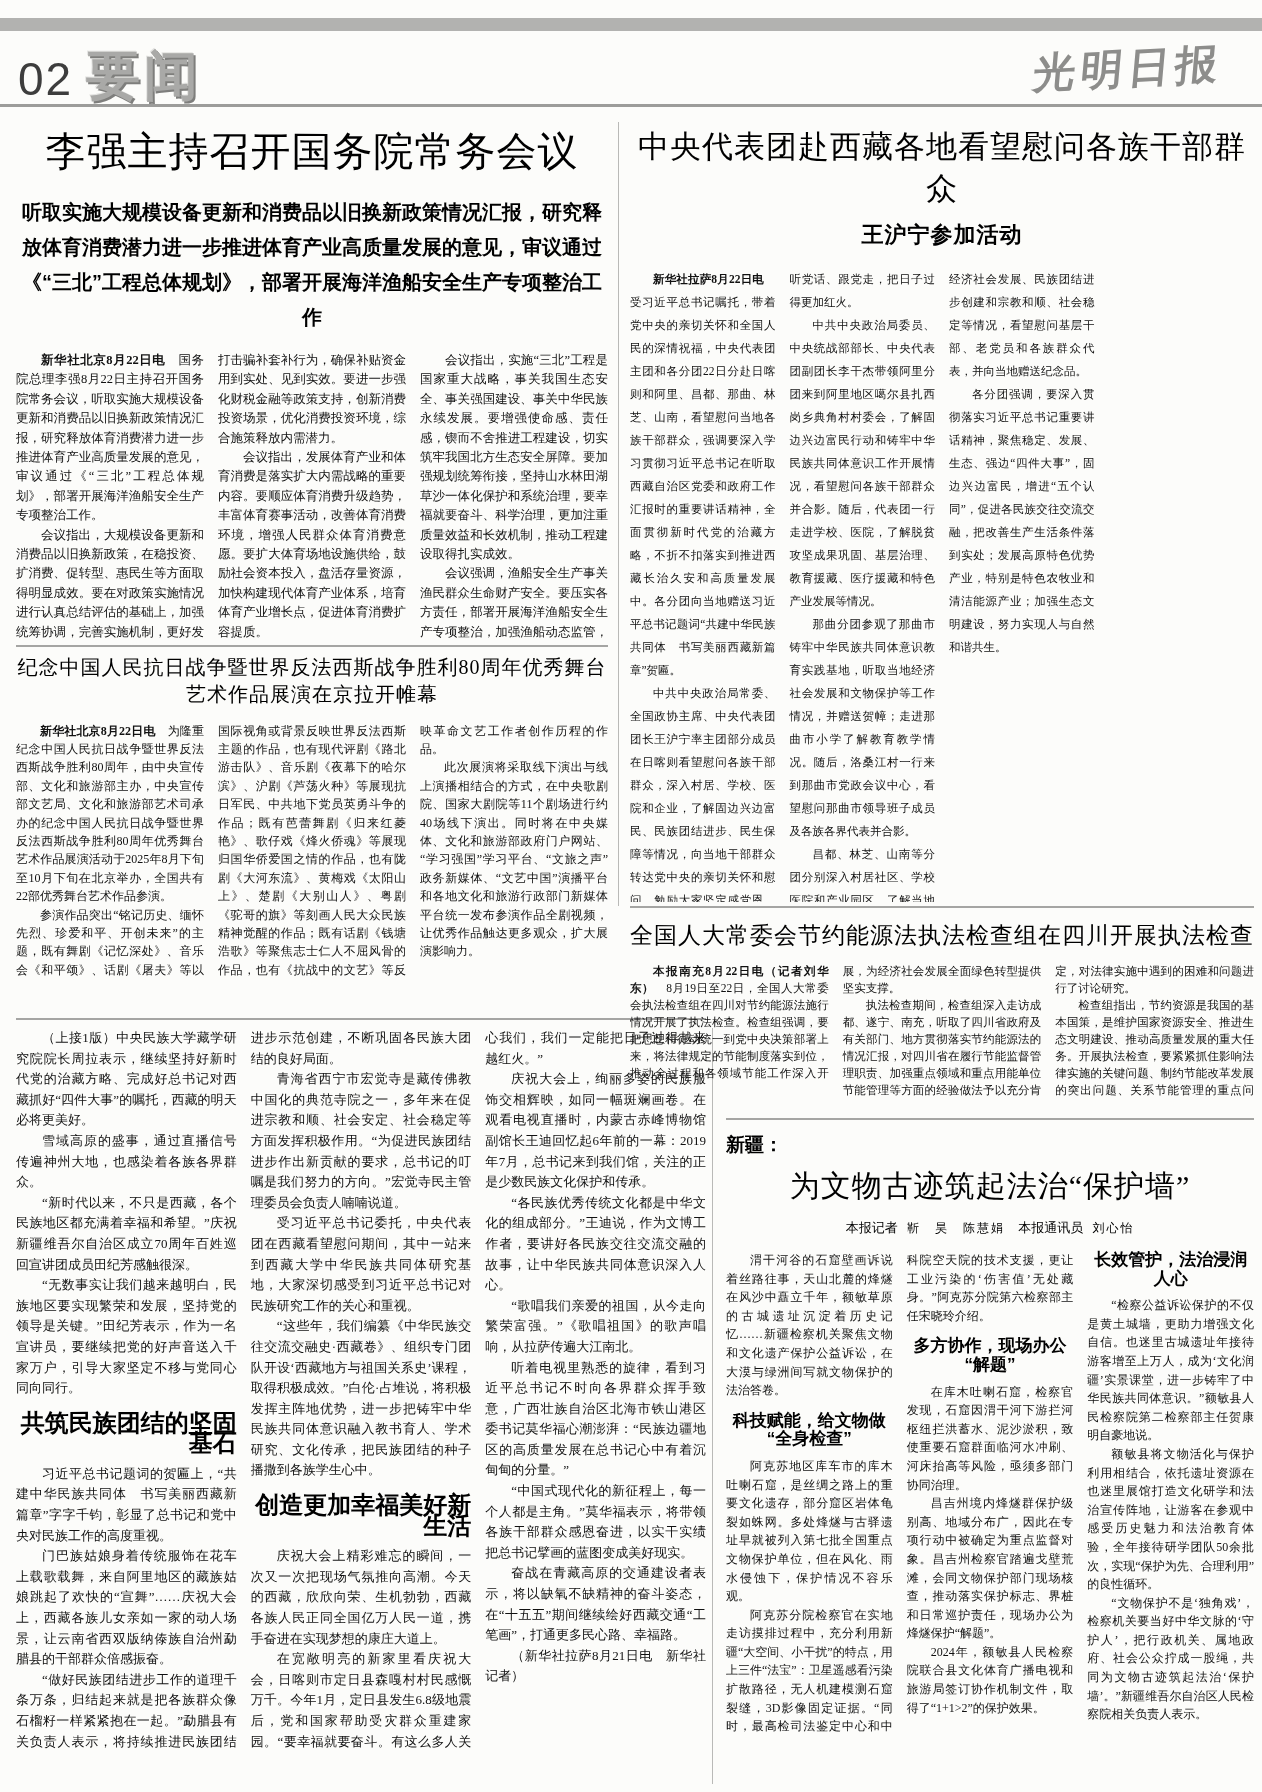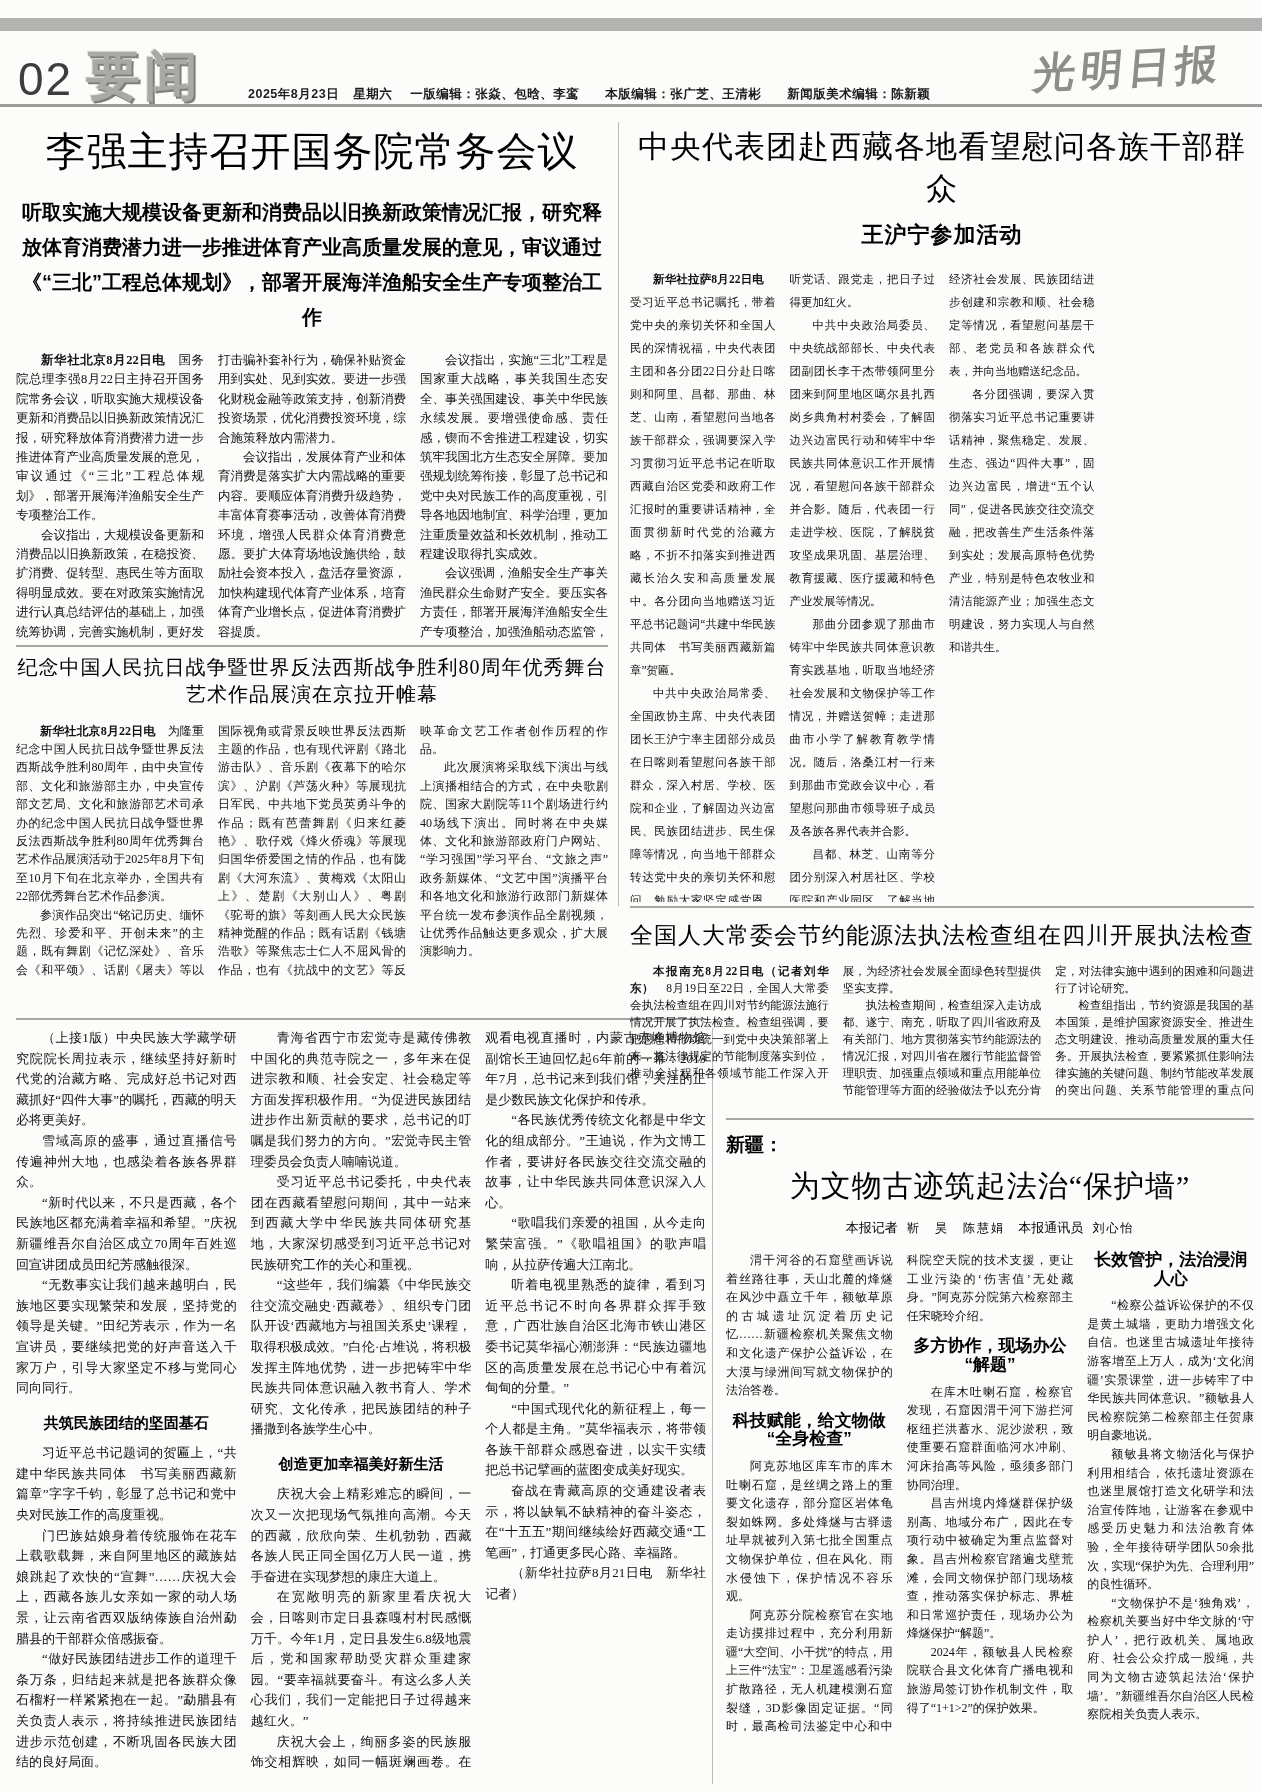--- a/index.html
+++ b/index.html
@@ -37,56 +37,51 @@
   #b-subhead{font-size:22px;font-weight:700;text-align:center;margin:0 0 18px;font-family:Liberation Mono, monospace;}
   #b-body{font-size:11.5px;line-height:23px;height:652px;}
   
   #e-headline{font-size:20px;line-height:1.34;margin:2px 0 14px;}
   #e-body{font-size:12px;line-height:18.4px;height:258px;}
   
   #d-headline{font-size:23px;margin:4px 0 12px;}
   #d-body{font-size:11.5px;line-height:17px;height:138px;}
   
   #f-body{font-size:13px;line-height:20.6px;height:100%;}
-  #feature-tibet .inline-subhead{font-size:15px;text-align:center;margin:14px 0 10px;}
+  #feature-tibet .inline-subhead{font-size:24px;text-align:right;margin:14px 0 10px;}
   
   #g-kicker{font:700 19px "Liberation Sans","DejaVu Sans",sans-serif;color:#000;margin:0 0 8px;}
   #g-headline{font-size:30px;margin:0 0 12px;}
   #g-byline{text-align:center;font-size:13px;color:#000;margin:0 0 14px;}
   #g-byline .byline-names{font-weight:400;font-size:12px;letter-spacing:2px;}
   #g-body{font-size:12px;line-height:18.6px;height:500px;}
   #article-xinjiang .inline-subhead{font-size:17px;text-align:center;margin:12px 0 8px;}
 </style>
 </head>
 <body>
 
 <div class="page">
 
   <div class="topbar"></div>
   <div class="pg-num">02</div>
   <div class="section-name">要闻</div>
-  <div class="dateline">
-    <span>2025年8月23日</span>
-    <span style="margin-left:10px;">星期六</span>
-    <span style="margin-left:14px;">一版编辑：张焱、包晗、李鸾　　本版编辑：张广芝、王清彬　　新闻版美术编辑：陈新颖</span>
-  </div>
   <div class="masthead">光明日报</div>
   <div class="header-rule"></div>
 
   <div class="vrule" style="left:618px;top:122px;height:784px;"></div>
   <div class="vrule" style="left:712px;top:1028px;height:756px;"></div>
 
   <section class="module" id="article-liqiang" style="left:16px;top:118px;width:592px;height:522px;">
     <h1 class="headline" id="a-headline">李强主持召开国务院常务会议</h1>
     <div class="subhead-sans" id="a-subhead">听取实施大规模设备更新和消费品以旧换新政策情况汇报，研究释放体育消费潜力进一步推进体育产业高质量发展的意见，审议通过《“三北”工程总体规划》，部署开展海洋渔船安全生产专项整治工作</div>
     <div class="body-cols cols-3" id="a-body">
         <p><b>新华社北京8月22日电</b>　国务院总理李强8月22日主持召开国务院常务会议，听取实施大规模设备更新和消费品以旧换新政策情况汇报，研究释放体育消费潜力进一步推进体育产业高质量发展的意见，审议通过《“三北”工程总体规划》，部署开展海洋渔船安全生产专项整治工作。</p>
         <p>会议指出，大规模设备更新和消费品以旧换新政策，在稳投资、扩消费、促转型、惠民生等方面取得明显成效。要在对政策实施情况进行认真总结评估的基础上，加强统筹协调，完善实施机制，更好发挥对扩大内需的推动作用。要严厉打击骗补套补行为，确保补贴资金用到实处、见到实效。要进一步强化财税金融等政策支持，创新消费投资场景，优化消费投资环境，综合施策释放内需潜力。</p>
         <p>会议指出，发展体育产业和体育消费是落实扩大内需战略的重要内容。要顺应体育消费升级趋势，丰富体育赛事活动，改善体育消费环境，增强人民群众体育消费意愿。要扩大体育场地设施供给，鼓励社会资本投入，盘活存量资源，加快构建现代体育产业体系，培育体育产业增长点，促进体育消费扩容提质。</p>
-        <p>会议指出，实施“三北”工程是国家重大战略，事关我国生态安全、事关强国建设、事关中华民族永续发展。要增强使命感、责任感，锲而不舍推进工程建设，切实筑牢我国北方生态安全屏障。要加强规划统筹衔接，彰显了总书记和党中央对民族工作的高度重视，引导各地因地制宜、科学治理，更加注重质量效益和长效机制，推动工程建设取得扎实成效。</p>
+        <p>会议指出，实施“三北”工程是国家重大战略，事关我国生态安全、事关强国建设、事关中华民族永续发展。要增强使命感、责任感，锲而不舍推进工程建设，切实筑牢我国北方生态安全屏障。要加强规划统筹衔接，坚持山水林田湖草沙一体化保护和系统治理，要幸福就要奋斗、科学治理，更加注重质量效益和长效机制，推动工程建设取得扎实成效。</p>
         <p>会议强调，渔船安全生产事关渔民群众生命财产安全。要压实各方责任，部署开展海洋渔船安全生产专项整治，加强渔船动态监管，提高渔民安全意识和应急处置能力，运用现代信息技术，实现海洋渔船安全监管能力明显增强、本质安全水平全要素提升。</p>
       </div>
   </section>
 
   <div class="hrule" style="left:16px;top:645px;width:592px;"></div>
 
   <section class="module" id="article-jinian" style="left:16px;top:652px;width:592px;height:362px;">
     <h1 class="headline" id="e-headline">纪念中国人民抗日战争暨世界反法西斯战争胜利80周年优秀舞台艺术作品展演在京拉开帷幕</h1>
     <div class="body-cols cols-3" id="e-body">
         <p><b>新华社北京8月22日电</b>　为隆重纪念中国人民抗日战争暨世界反法西斯战争胜利80周年，由中央宣传部、文化和旅游部主办，中央宣传部文艺局、文化和旅游部艺术司承办的纪念中国人民抗日战争暨世界反法西斯战争胜利80周年优秀舞台艺术作品展演活动于2025年8月下旬至10月下旬在北京举办，全国共有22部优秀舞台艺术作品参演。</p>

